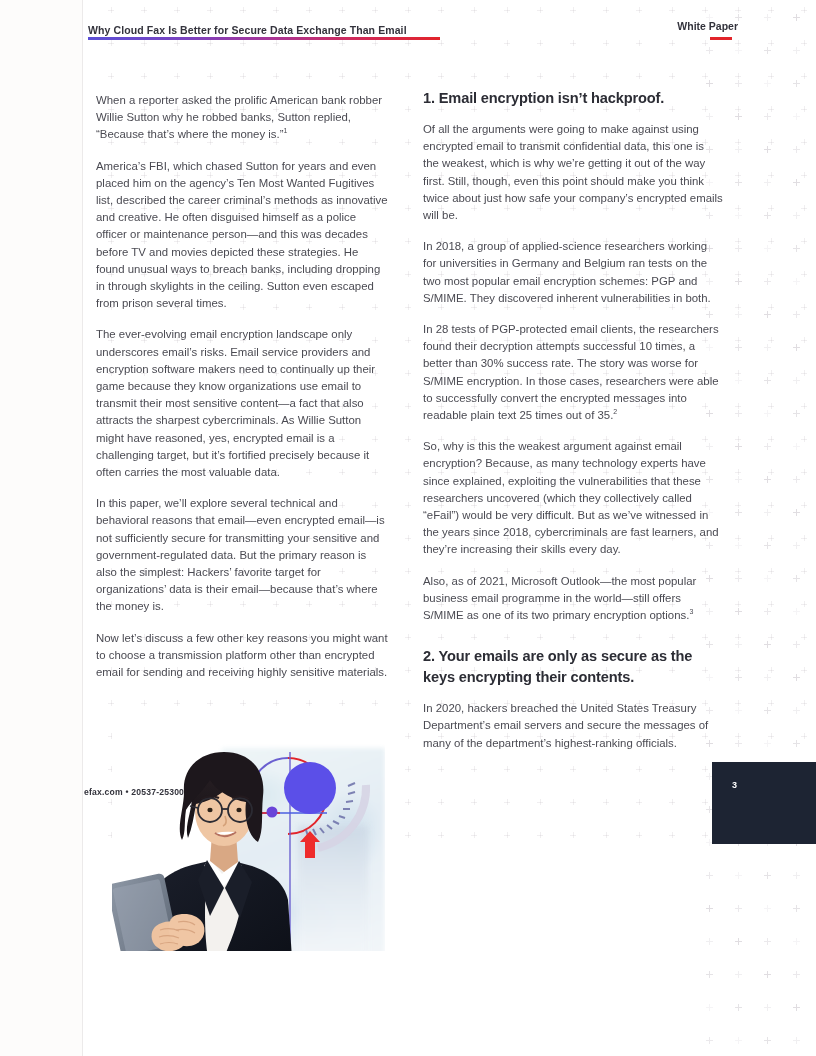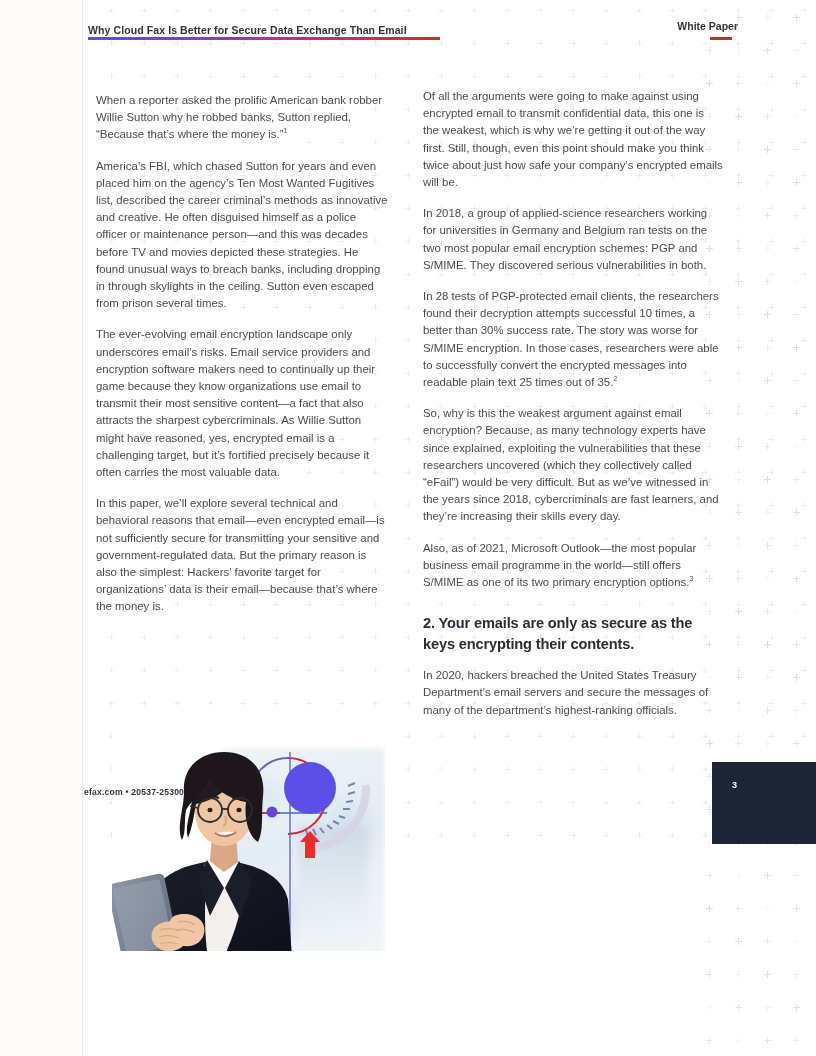--- a/index.html
+++ b/index.html
@@ -357,27 +357,29 @@
     <div class="header-kicker-rule"></div>
   </div>
 
   <div class="col-left">
     <p class="body">
       <span>When a reporter asked the prolific American bank robber Willie Sutton why he robbed banks, Sutton replied, “Because that’s where the money is.”</span><sup>1</sup>
     </p>
     <p class="body">America’s FBI, which chased Sutton for years and even placed him on the agency’s Ten Most Wanted Fugitives list, described the career criminal’s methods as innovative and creative. He often disguised himself as a police officer or maintenance person—and this was decades before TV and movies depicted these strategies. He found unusual ways to breach banks, including dropping in through skylights in the ceiling. Sutton even escaped from prison several times.</p>
     <p class="body">The ever-evolving email encryption landscape only underscores email’s risks. Email service providers and encryption software makers need to continually up their game because they know organizations use email to transmit their most sensitive content—a fact that also attracts the sharpest cybercriminals. As Willie Sutton might have reasoned, yes, encrypted email is a challenging target, but it’s fortified precisely because it often carries the most valuable data.</p>
     <p class="body">In this paper, we’ll explore several technical and behavioral reasons that email—even encrypted email—is not sufficiently secure for transmitting your sensitive and government-regulated data. But the primary reason is also the simplest: Hackers’ favorite target for organizations’ data is their email—because that’s where the money is.</p>
+    <p class="body">Now let’s discuss a few other key reasons you might want to choose a transmission platform other than encrypted email for sending and receiving highly sensitive materials.</p>
   </div>
 
   <div class="col-right">
 
+    <h2 class="section">1. Email encryption isn’t hackproof.</h2>
 
     <p class="body">Of all the arguments were going to make against using encrypted email to transmit confidential data, this one is the weakest, which is why we’re getting it out of the way first. Still, though, even this point should make you think twice about just how safe your company’s encrypted emails will be.</p>
-    <p class="body">In 2018, a group of applied-science researchers working for universities in Germany and Belgium ran tests on the two most popular email encryption schemes: PGP and S/MIME. They discovered serious vulnerabilities in both.</p>
+    <p class="body">In 2018, a group of applied-science researchers working for universities in Germany and Belgium ran tests on the two most popular email encryption schemes: PGP and S/MIME. They discovered inherent vulnerabilities in both.</p>
     <p class="body">
       <span>In 28 tests of PGP-protected email clients, the researchers found their decryption attempts successful 10 times, a better than 30% success rate. The story was worse for S/MIME encryption. In those cases, researchers were able to successfully convert the encrypted messages into readable plain text 25 times out of 35.</span><sup>2</sup>
     </p>
     <p class="body">So, why is this the weakest argument against email encryption? Because, as many technology experts have since explained, exploiting the vulnerabilities that these researchers uncovered (which they collectively called “eFail”) would be very difficult. But as we’ve witnessed in the years since 2018, cybercriminals are fast learners, and they’re increasing their skills every day.</p>
     <p class="body">
       <span>Also, as of 2021, Microsoft Outlook—the most popular business email programme in the world—still offers S/MIME as one of its two primary encryption options.</span><sup>3</sup>
     </p>
 
     <h2 class="section spaced">2. Your emails are only as secure as the keys encrypting their contents.</h2>
 

